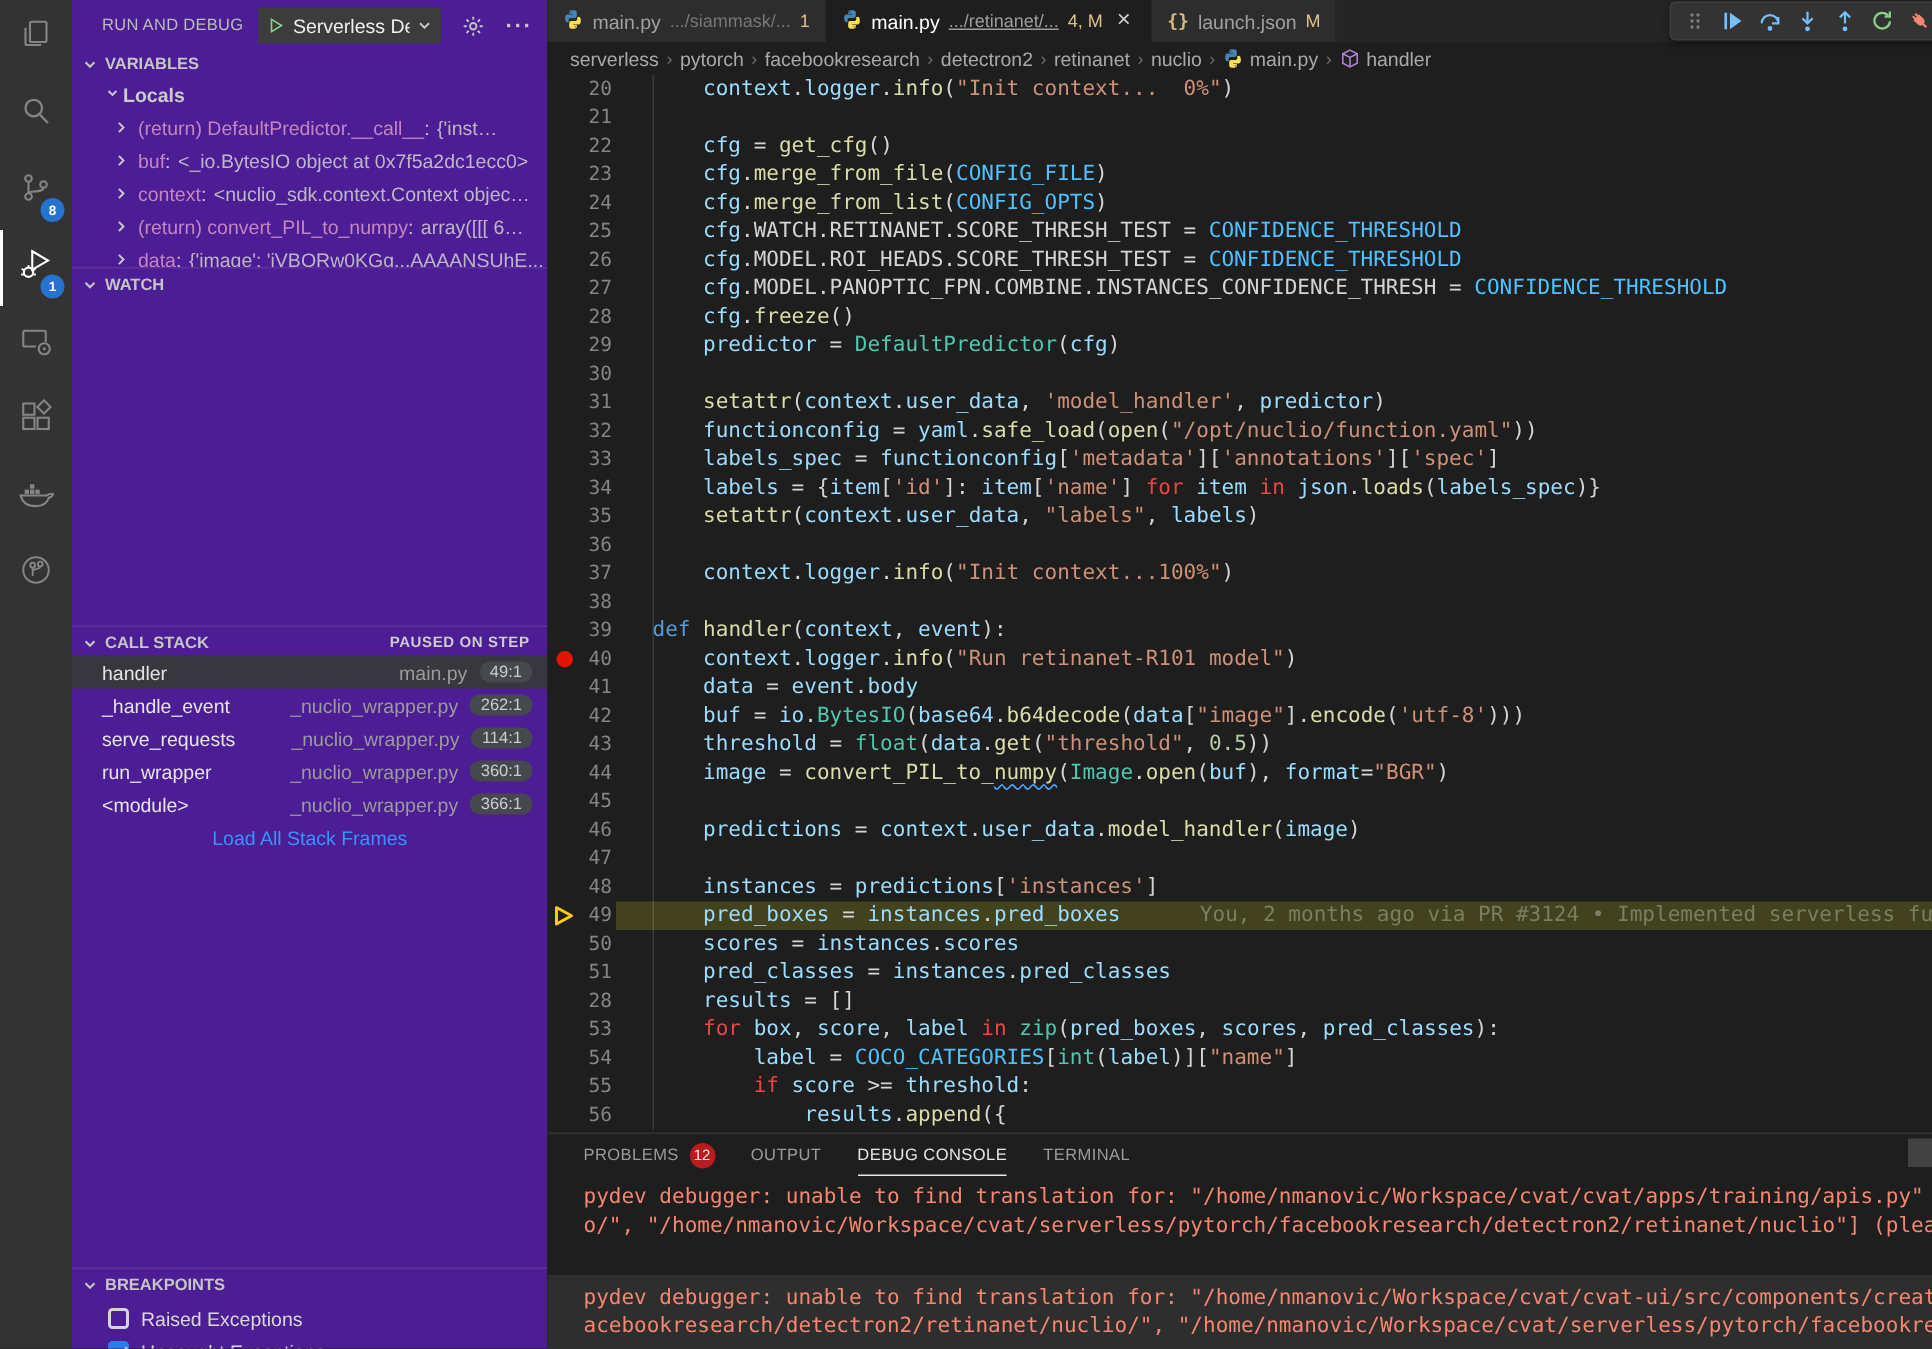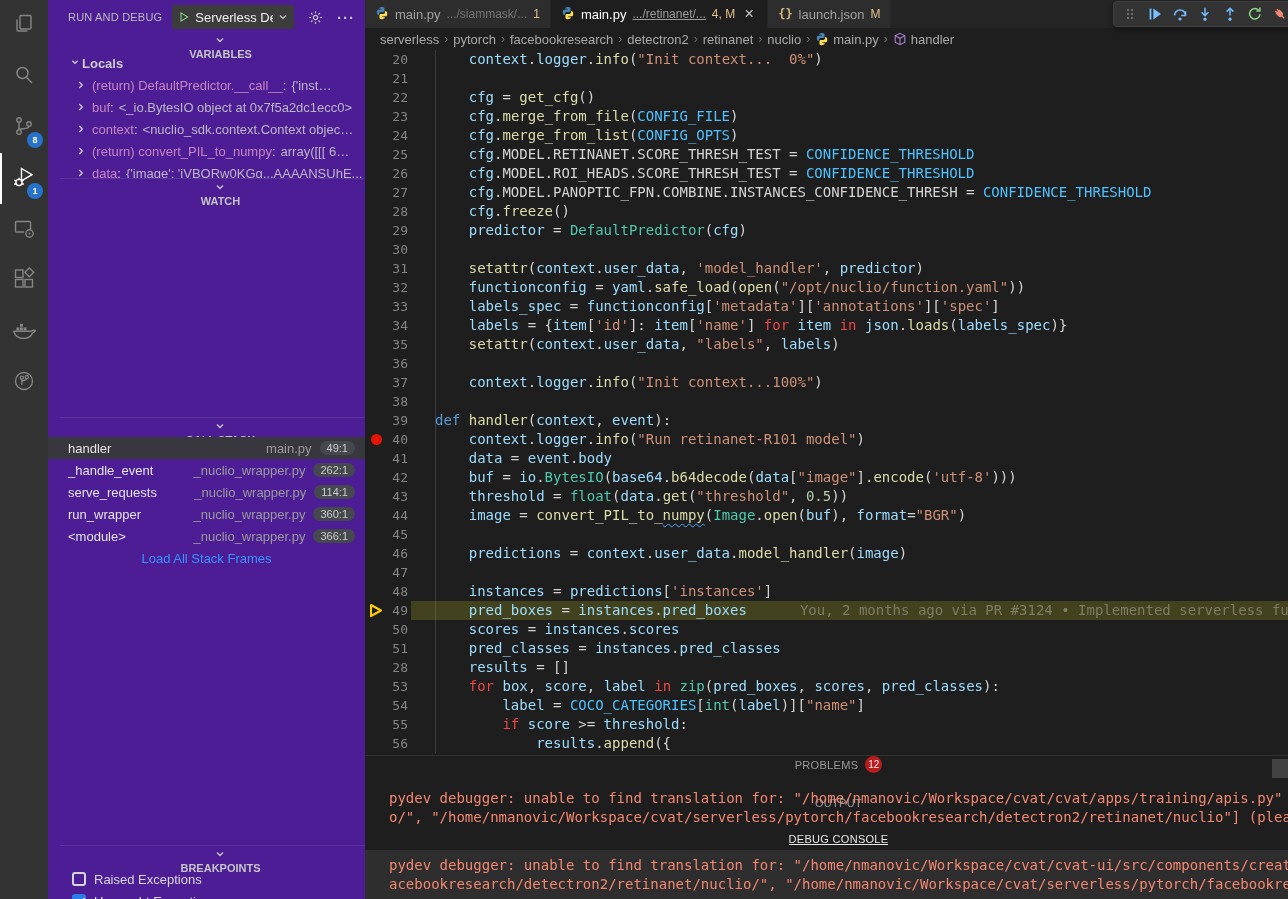--- a/index.html
+++ b/index.html
@@ -16,22 +16,22 @@
   
   .sidebar { position:absolute; left:48px; top:0; width:317px; height:899px; background:#4c1d95; color:#cccccc; overflow:hidden; }
   .sb-title-row { height:34px; display:flex; align-items:center; padding:0 10px 0 20px; }
   .sb-title { font-size:11px; color:#bcbcbc; white-space:nowrap; letter-spacing:.2px; }
   .cfg-dd { margin-left:10px; width:138px; height:24px; background:#3c3c3c; border-radius:2px;
     display:flex; align-items:center; padding:0 6px; gap:5px; min-width:0; }
   .cfg-dd .lbl { font-size:13px; color:#f0f0f0; white-space:nowrap; overflow:hidden; flex:1; }
   .hdr-btn { margin-left:14px; color:#c5c5c5; display:flex; align-items:center; }
   .dots { font-size:15px; color:#c5c5c5; letter-spacing:1px; font-weight:bold; }
 
-  .sec-hdr { position:absolute; left:12px; width:317px; height:22px; display:flex; align-items:center;
-    font-size:11px; font-weight:bold; color:#c5c5c5; padding-left:4px; border-top:1px solid rgba(204,204,204,.12);flex-direction:column; }
+  .sec-hdr { position:absolute; left:0; width:317px; height:22px; display:flex; align-items:center;
+    font-size:11px; font-weight:bold; color:#c5c5c5; padding-left:4px; border-top:1px solid rgba(204,204,204,.12); }
   .sec-hdr .chev { margin-right:2px; display:flex; }
   .sec-hdr .right { margin-left:auto; margin-right:12px; font-size:10px; font-weight:600; color:#cccccc; letter-spacing:.4px; }
 
   .var-rows { position:absolute; top:52px; left:0; width:317px; height:126px; overflow:hidden; font-size:13px; }
   .row22 { height:22px; display:flex; align-items:center; white-space:nowrap; overflow:hidden; }
   .scope-row { padding-left:20px; font-weight:bold; color:#cccccc; }
   .var-row { padding-left:26px; }
   .var-row .tw { color:#cccccc; margin-right:4px; display:flex; }
   .var-name { color:#c586c0; }
   .var-sep { color:#cccccc; }
@@ -82,21 +82,21 @@
   .tk-k{color:#ef4444}.tk-d{color:#569cd6}.tk-s{color:#ce9178}.tk-n{color:#b5cea8}.tk-C{color:#4fc1ff}
   .sq { text-decoration:underline wavy #4fa6ff 1px; text-underline-offset:3px; }
   .blame { color:#7d7d66; margin-left:53px; }
 
   .debug-toolbar { position:absolute; top:1px; left:748px; height:26px; background:#333333; border:1px solid #3f3f3f;
     border-radius:4px; display:flex; align-items:center; padding:0 5px; gap:3px; box-shadow:0 2px 6px rgba(0,0,0,.45); z-index:10; }
   .dt-btn { width:22px; height:22px; display:flex; align-items:center; justify-content:center; }
 
   
   .panel { position:absolute; top:755px; left:0; width:923px; height:144px; background:#1e1e1e; border-top:1px solid #323233; }
-  .panel-tabs { height:28px; display:flex; align-items:center; padding-left:24px; gap:24px; font-size:11px; color:#9b9b9b; letter-spacing:.3px;flex-direction:column; }
+  .panel-tabs { height:28px; display:flex; align-items:center; padding-left:24px; gap:24px; font-size:11px; color:#9b9b9b; letter-spacing:.3px; }
   .ptab { display:flex; align-items:center; gap:7px; height:100%; }
   .ptab.active { color:#e7e7e7; box-shadow:inset 0 -1px 0 #e7e7e7; }
   .pbadge { background:#b91c1c; color:#eaeaea; border-radius:50%; width:17px; height:17px; font-size:10px;
     display:flex; align-items:center; justify-content:center; letter-spacing:0; }
   .console { position:absolute; top:30px; left:0; width:923px; font-family:"DejaVu Sans Mono",monospace;
     font-size:14px; line-height:19px; color:#f48771; }
   .con-block { padding:3px 0 6px 24px; }
   .con-block.hl { background:#2e2e2e; margin-top:17px; padding-top:6px; padding-bottom:16px; }
   .con-line { white-space:nowrap; overflow:hidden; }
   .panel-corner { position:absolute; right:0; top:3px; width:16px; height:19px; background:#424242; }
@@ -465,21 +465,21 @@
     </div>
 
   <div class="code" id="code">
     <div class="guide"></div>
     <div id="code-lines">
         <div class="cl"><div class="g"><span class="num">20</span></div><div class="t"><span class="tk-w">    </span><span class="tk-v">context</span><span class="tk-w">.</span><span class="tk-v">logger</span><span class="tk-w">.</span><span class="tk-f">info</span><span class="tk-w">(</span><span class="tk-s">"Init context...  0%"</span><span class="tk-w">)</span></div></div>
         <div class="cl"><div class="g"><span class="num">21</span></div><div class="t"></div></div>
         <div class="cl"><div class="g"><span class="num">22</span></div><div class="t"><span class="tk-w">    </span><span class="tk-v">cfg</span><span class="tk-w"> = </span><span class="tk-f">get_cfg</span><span class="tk-w">()</span></div></div>
         <div class="cl"><div class="g"><span class="num">23</span></div><div class="t"><span class="tk-w">    </span><span class="tk-v">cfg</span><span class="tk-w">.</span><span class="tk-f">merge_from_file</span><span class="tk-w">(</span><span class="tk-C">CONFIG_FILE</span><span class="tk-w">)</span></div></div>
         <div class="cl"><div class="g"><span class="num">24</span></div><div class="t"><span class="tk-w">    </span><span class="tk-v">cfg</span><span class="tk-w">.</span><span class="tk-f">merge_from_list</span><span class="tk-w">(</span><span class="tk-C">CONFIG_OPTS</span><span class="tk-w">)</span></div></div>
-        <div class="cl"><div class="g"><span class="num">25</span></div><div class="t"><span class="tk-w">    </span><span class="tk-v">cfg</span><span class="tk-w">.MODEL.RETINANET.SCORE_THRESH_TEST = </span><span class="tk-C">CONFIDENCE_THRESHOLD</span></div></div>
+        <div class="cl"><div class="g"><span class="num">25</span></div><div class="t"><span class="tk-w">    </span><span class="tk-v">cfg</span><span class="tk-w">.WATCH.RETINANET.SCORE_THRESH_TEST = </span><span class="tk-C">CONFIDENCE_THRESHOLD</span></div></div>
         <div class="cl"><div class="g"><span class="num">26</span></div><div class="t"><span class="tk-w">    </span><span class="tk-v">cfg</span><span class="tk-w">.MODEL.ROI_HEADS.SCORE_THRESH_TEST = </span><span class="tk-C">CONFIDENCE_THRESHOLD</span></div></div>
         <div class="cl"><div class="g"><span class="num">27</span></div><div class="t"><span class="tk-w">    </span><span class="tk-v">cfg</span><span class="tk-w">.MODEL.PANOPTIC_FPN.COMBINE.INSTANCES_CONFIDENCE_THRESH = </span><span class="tk-C">CONFIDENCE_THRESHOLD</span></div></div>
         <div class="cl"><div class="g"><span class="num">28</span></div><div class="t"><span class="tk-w">    </span><span class="tk-v">cfg</span><span class="tk-w">.</span><span class="tk-f">freeze</span><span class="tk-w">()</span></div></div>
         <div class="cl"><div class="g"><span class="num">29</span></div><div class="t"><span class="tk-w">    </span><span class="tk-v">predictor</span><span class="tk-w"> = </span><span class="tk-c">DefaultPredictor</span><span class="tk-w">(</span><span class="tk-v">cfg</span><span class="tk-w">)</span></div></div>
         <div class="cl"><div class="g"><span class="num">30</span></div><div class="t"></div></div>
         <div class="cl"><div class="g"><span class="num">31</span></div><div class="t"><span class="tk-w">    </span><span class="tk-f">setattr</span><span class="tk-w">(</span><span class="tk-v">context</span><span class="tk-w">.</span><span class="tk-v">user_data</span><span class="tk-w">, </span><span class="tk-s">'model_handler'</span><span class="tk-w">, </span><span class="tk-v">predictor</span><span class="tk-w">)</span></div></div>
         <div class="cl"><div class="g"><span class="num">32</span></div><div class="t"><span class="tk-w">    </span><span class="tk-v">functionconfig</span><span class="tk-w"> = </span><span class="tk-v">yaml</span><span class="tk-w">.</span><span class="tk-f">safe_load</span><span class="tk-w">(</span><span class="tk-f">open</span><span class="tk-w">(</span><span class="tk-s">"/opt/nuclio/function.yaml"</span><span class="tk-w">))</span></div></div>
         <div class="cl"><div class="g"><span class="num">33</span></div><div class="t"><span class="tk-w">    </span><span class="tk-v">labels_spec</span><span class="tk-w"> = </span><span class="tk-v">functionconfig</span><span class="tk-w">[</span><span class="tk-s">'metadata'</span><span class="tk-w">][</span><span class="tk-s">'annotations'</span><span class="tk-w">][</span><span class="tk-s">'spec'</span><span class="tk-w">]</span></div></div>
         <div class="cl"><div class="g"><span class="num">34</span></div><div class="t"><span class="tk-w">    </span><span class="tk-v">labels</span><span class="tk-w"> = {</span><span class="tk-v">item</span><span class="tk-w">[</span><span class="tk-s">'id'</span><span class="tk-w">]: </span><span class="tk-v">item</span><span class="tk-w">[</span><span class="tk-s">'name'</span><span class="tk-w">] </span><span class="tk-k">for</span><span class="tk-w"> </span><span class="tk-v">item</span><span class="tk-w"> </span><span class="tk-k">in</span><span class="tk-w"> </span><span class="tk-v">json</span><span class="tk-w">.</span><span class="tk-f">loads</span><span class="tk-w">(</span><span class="tk-v">labels_spec</span><span class="tk-w">)}</span></div></div>
         <div class="cl"><div class="g"><span class="num">35</span></div><div class="t"><span class="tk-w">    </span><span class="tk-f">setattr</span><span class="tk-w">(</span><span class="tk-v">context</span><span class="tk-w">.</span><span class="tk-v">user_data</span><span class="tk-w">, </span><span class="tk-s">"labels"</span><span class="tk-w">, </span><span class="tk-v">labels</span><span class="tk-w">)</span></div></div>

